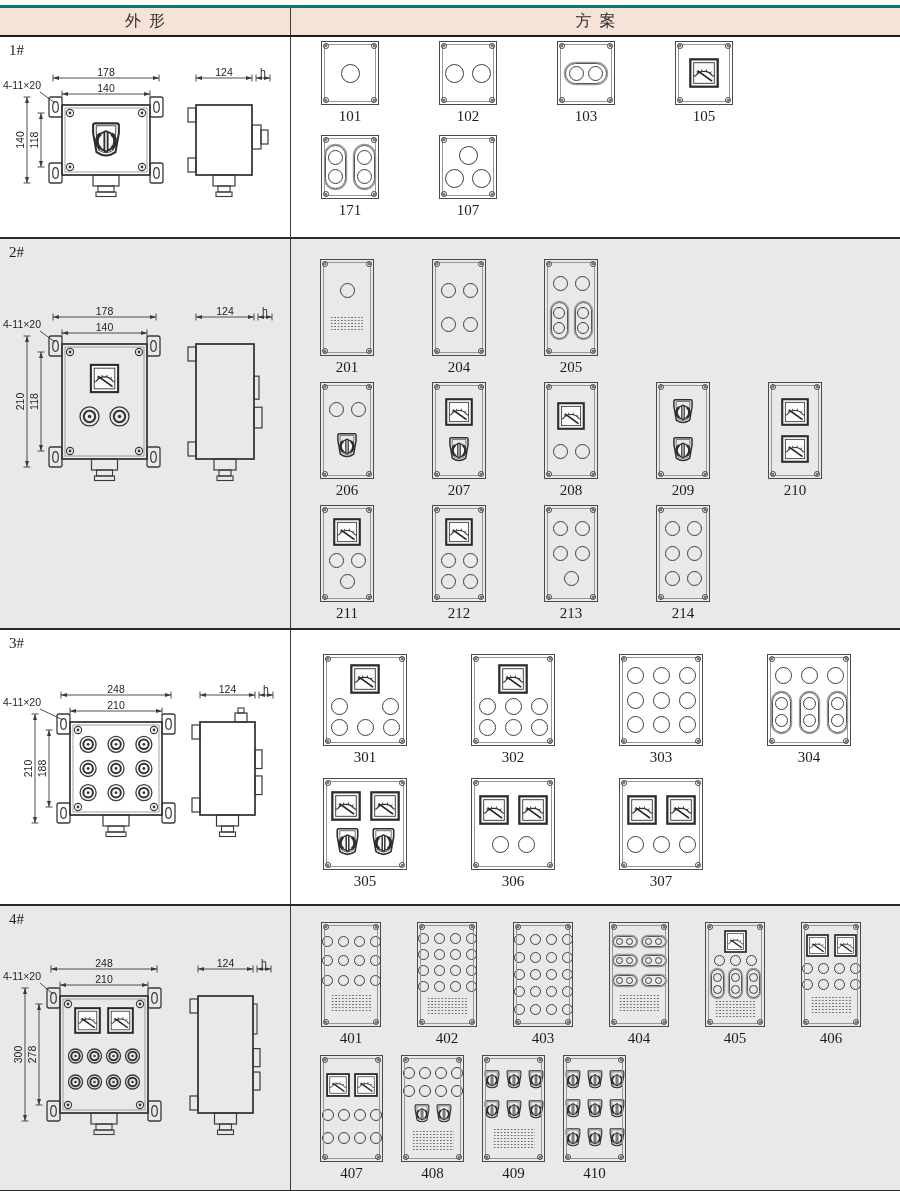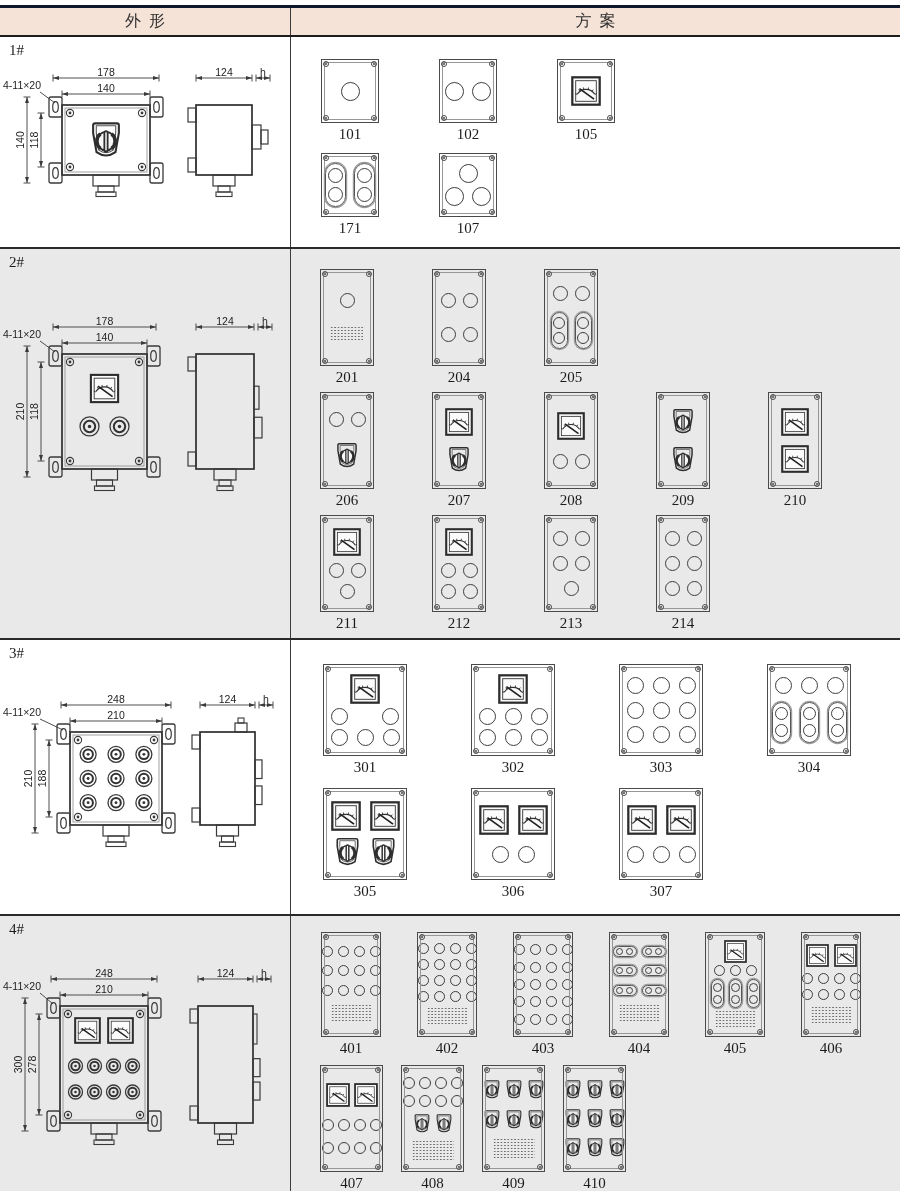--- a/index.html
+++ b/index.html
@@ -1,17 +1,17 @@
 <!DOCTYPE html>
 <html><head>
 <meta charset="utf-8">
 <style>
   html,body{margin:0;padding:0;background:#fff;font-family:"Liberation Sans",sans-serif;}
   .page{width:900px;height:1191px;box-sizing:border-box;padding-top:5px;background:#fff;overflow:hidden;}
-  .header{display:flex;height:27px;border-top:3px solid #0f172a;border-bottom:2px solid #1d1d1d;}
+  .header{display:flex;height:27px;border-top:3px solid #0f766e;border-bottom:2px solid #1d1d1d;}
   .hcell{display:flex;align-items:center;justify-content:center;font-size:16px;color:#2e2e2e;letter-spacing:.5em;text-indent:.5em;}
   .hcell.left{width:291px;box-sizing:border-box;border-right:1px solid #3c3c3c;flex:none;}
   .hcell.right{flex:1;}
   .row{display:flex;position:relative;border-bottom:2px solid #2a2a2a;background:#fff;}
   .outline-cell{width:291px;flex:none;box-sizing:border-box;border-right:1px solid #3c3c3c;position:relative;}
   .row-label{position:absolute;top:5px;left:9px;font:15px "Liberation Serif",serif;color:#1c1c1c;}
   .outline-cell svg{display:block;}
   .scheme-cell{flex:1;box-sizing:border-box;}
   .srow{display:flex;}
   .slot{display:flex;flex-direction:column;align-items:center;flex:none;}
@@ -113,21 +113,21 @@
           <path d="M252 41 l-6 -2 v4 z" fill="#3a3a3a"></path>
           <text x="224" y="38.5" text-anchor="middle" font-size="10.5" fill="#1e1e1e">124</text>
           <line x1="256" y1="41" x2="270" y2="41" stroke="#3a3a3a" stroke-width="0.9"></line>
           <line x1="256" y1="37.5" x2="256" y2="44.5" stroke="#3a3a3a" stroke-width="0.9"></line>
           <line x1="270" y1="37.5" x2="270" y2="44.5" stroke="#3a3a3a" stroke-width="0.9"></line>
           <path d="M256 41 l6 -2 v4 z" fill="#3a3a3a"></path>
           <path d="M270 41 l-6 -2 v4 z" fill="#3a3a3a"></path>
           <text x="263" y="38.5" text-anchor="middle" font-size="10.5" fill="#1e1e1e">h</text>
         </svg>
     </div>
-    <div class="scheme-cell" style="padding-top: 22px;">
+    <div class="scheme-cell" style="padding-top: 4px;">
         <div class="srow" style="padding-left: 0px; margin-bottom: 10px;">
           <div class="slot" style="width: 118px;">
             <div class="panel" style="width: 58px; height: 64px;">
               <div class="scr tl"></div>
               <div class="scr tr"></div>
               <div class="scr bl"></div>
               <div class="scr br"></div>
               <div class="pcontent">
                 <div class="prow" style="gap: 8px;">
                   <div class="cbtn" style="width: 19px; height: 19px;"></div>
@@ -143,20 +143,37 @@
               <div class="scr bl"></div>
               <div class="scr br"></div>
               <div class="pcontent">
                 <div class="prow" style="gap: 8px;">
                   <div class="cbtn" style="width: 19px; height: 19px;"></div>
                   <div class="cbtn" style="width: 19px; height: 19px;"></div>
                 </div>
               </div>
             </div>
             <div class="plabel">102</div>
+          </div>
+          <div class="slot" style="width: 118px;">
+            <div class="panel" style="width: 58px; height: 64px;">
+              <div class="scr tl"></div>
+              <div class="scr tr"></div>
+              <div class="scr bl"></div>
+              <div class="scr br"></div>
+              <div class="pcontent">
+                <div class="prow" style="gap: 8px;">
+                  <div class="twh" style="width: 42px; height: 21px;">
+                    <div class="cbtn" style="width: 15px; height: 15px;"></div>
+                    <div class="cbtn" style="width: 15px; height: 15px;"></div>
+                  </div>
+                </div>
+              </div>
+            </div>
+            <div class="plabel">103</div>
           </div>
           <div class="slot" style="width: 118px;">
             <div class="panel" style="width: 58px; height: 64px;">
               <div class="scr tl"></div>
               <div class="scr tr"></div>
               <div class="scr bl"></div>
               <div class="scr br"></div>
               <div class="pcontent">
                 <div class="prow" style="gap: 8px;">
                   <svg width="30" height="30" viewBox="0 0 32 32">

